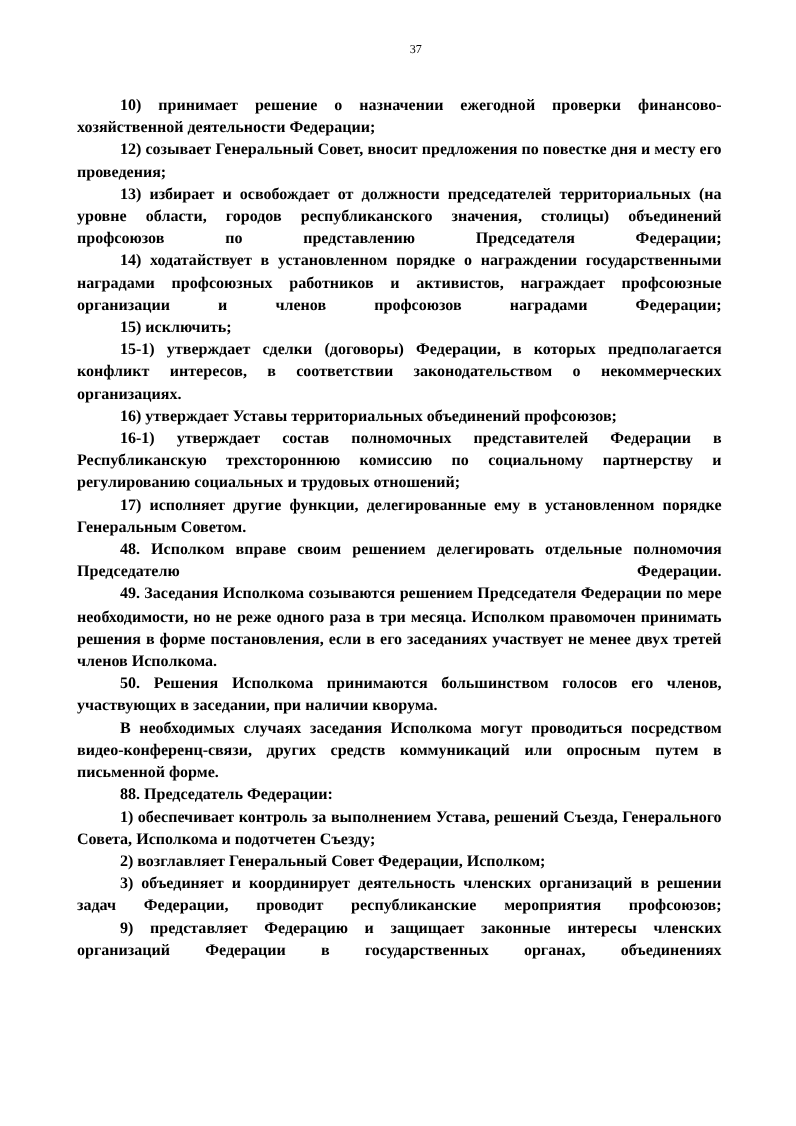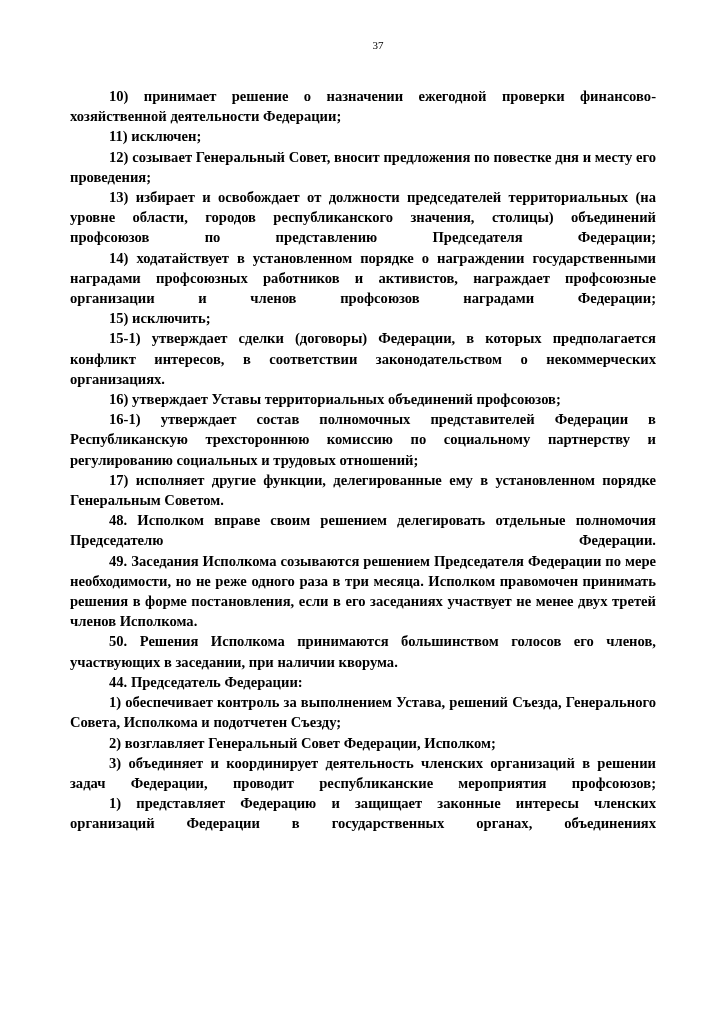--- a/index.html
+++ b/index.html
@@ -58,32 +58,32 @@
 </style>
 </head>
 <body>
 
 <div class="page">
 
   <div class="page-number">37</div>
 
   <div class="body-text">
     <p class="para last-left">10) принимает решение о назначении ежегодной проверки финансово-хозяйственной деятельности Федерации;</p>
-    <p class="para last-left">11) исключен;</p>
     <p class="para last-left">12) созывает Генеральный Совет, вносит предложения по повестке дня и месту его проведения;</p>
     <p class="para justify-all">13) избирает и освобождает от должности председателей территориальных (на уровне области, городов республиканского значения, столицы) объединений профсоюзов по представлению Председателя Федерации;</p>
     <p class="para justify-all">14) ходатайствует в установленном порядке о награждении государственными наградами профсоюзных работников и активистов, награждает профсоюзные организации и членов профсоюзов наградами Федерации;</p>
     <p class="para last-left">15) исключить;</p>
     <p class="para justify-all">15-1) утверждает сделки (договоры) Федерации, в которых предполагается конфликт интересов, в соответствии законодательством о некоммерческих организациях.</p>
     <p class="para last-left">16) утверждает Уставы территориальных объединений профсоюзов;</p>
     <p class="para last-left">16-1) утверждает состав полномочных представителей Федерации в Республиканскую трехстороннюю комиссию по социальному партнерству и регулированию социальных и трудовых отношений;</p>
     <p class="para last-left">17) исполняет другие функции, делегированные ему в установленном порядке Генеральным Советом.</p>
     <p class="para justify-all">48. Исполком вправе своим решением делегировать отдельные полномочия Председателю Федерации.</p>
     <p class="para last-left">49. Заседания Исполкома созываются решением Председателя Федерации по мере необходимости, но не реже одного раза в три месяца. Исполком правомочен принимать решения в форме постановления, если в его заседаниях участвует не менее двух третей членов Исполкома.</p>
     <p class="para last-left">50. Решения Исполкома принимаются большинством голосов его членов, участвующих в заседании, при наличии кворума.</p>
-    <p class="para last-left">44. Председатель Федерации:</p>
+    <p class="para last-left">В необходимых случаях заседания Исполкома могут проводиться посредством видео-конференц-связи, других средств коммуникаций или опросным путем в письменной форме.</p>
+    <p class="para last-left">88. Председатель Федерации:</p>
     <p class="para last-left">1) обеспечивает контроль за выполнением Устава, решений Съезда, Генерального Совета, Исполкома и подотчетен Съезду;</p>
     <p class="para last-left">2) возглавляет Генеральный Совет Федерации, Исполком;</p>
     <p class="para justify-all">3) объединяет и координирует деятельность членских организаций в решении задач Федерации, проводит республиканские мероприятия профсоюзов;</p>
-    <p class="para justify-all">1) представляет Федерацию и защищает законные интересы членских организаций Федерации в государственных органах, объединениях</p>
+    <p class="para justify-all">9) представляет Федерацию и защищает законные интересы членских организаций Федерации в государственных органах, объединениях</p>
   </div>
 
 </div>
 
 </body></html>

